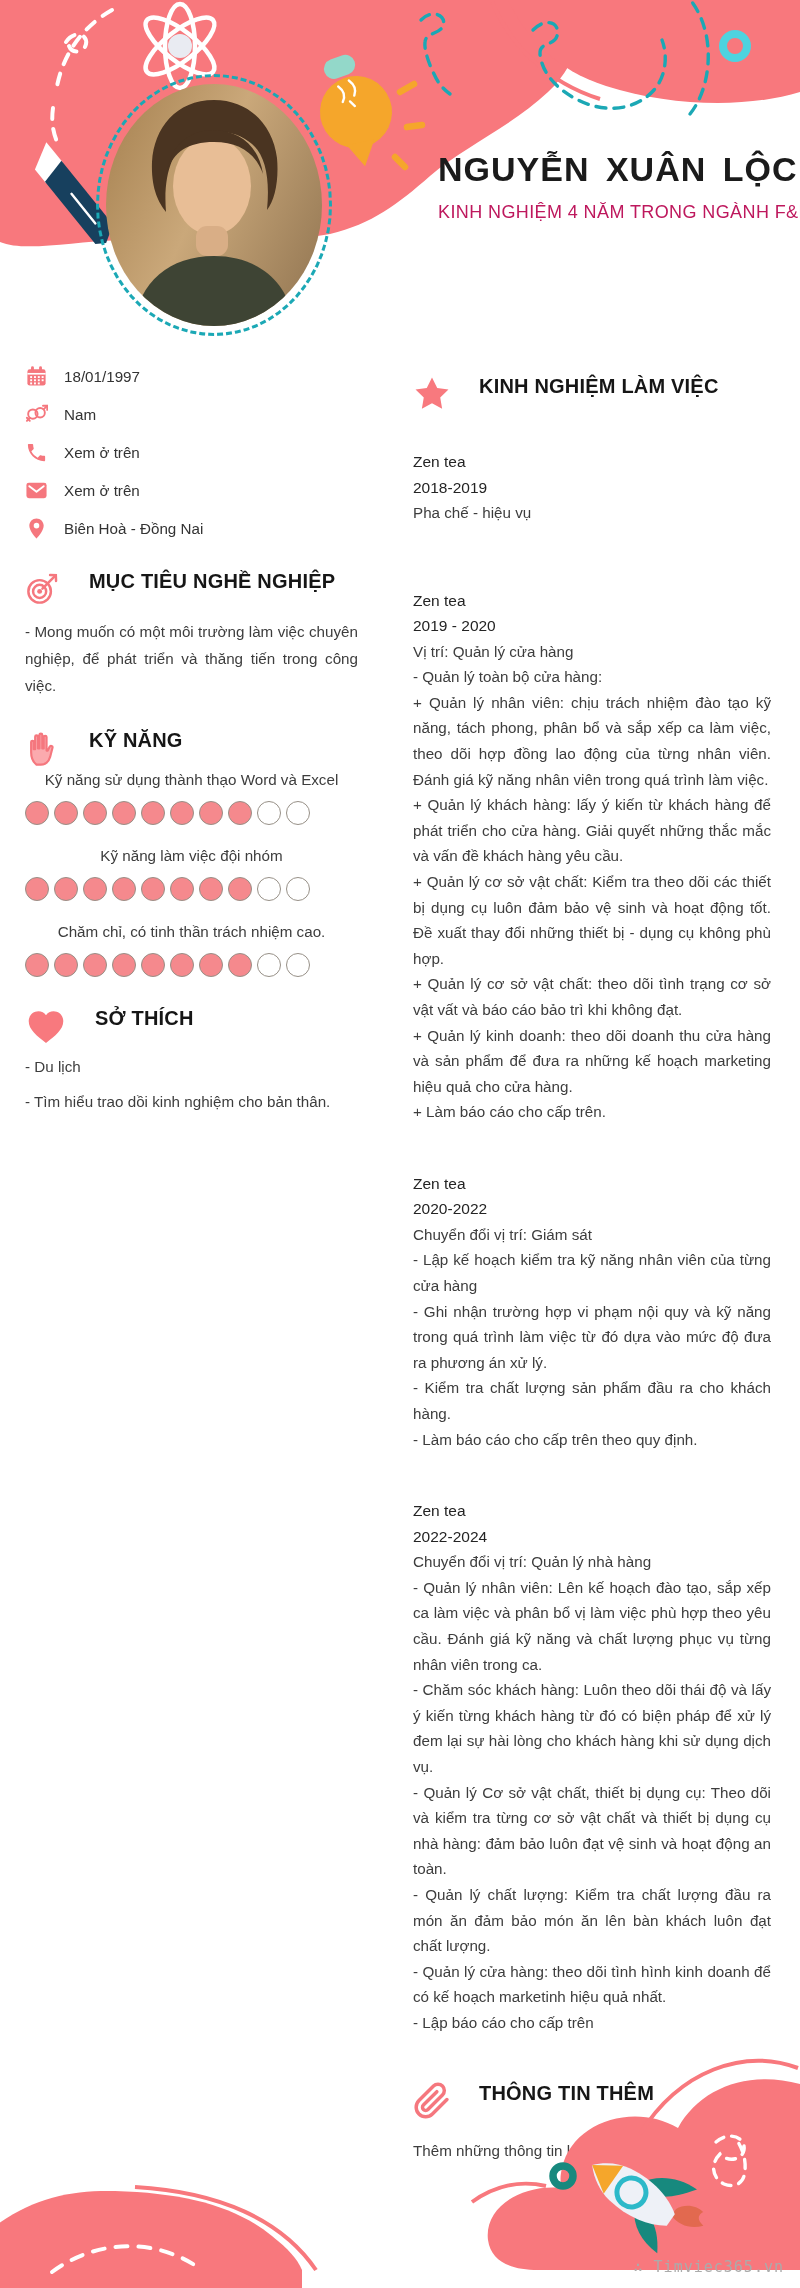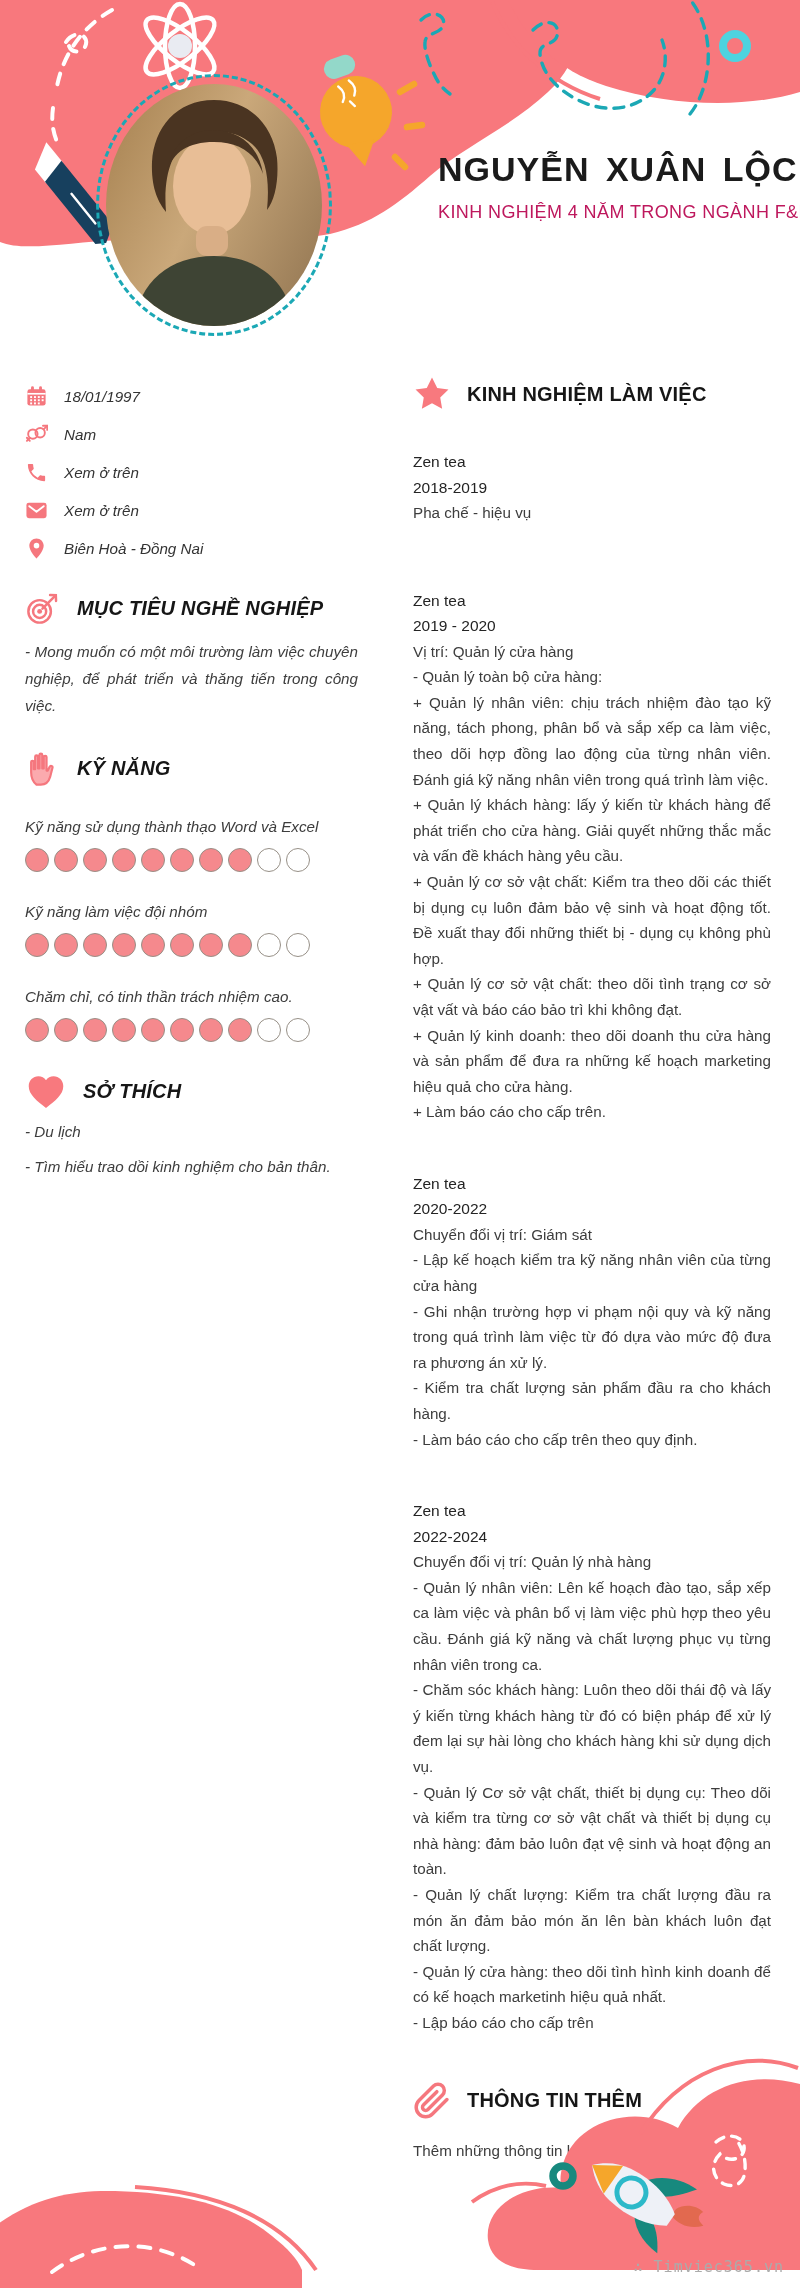--- a/index.html
+++ b/index.html
@@ -14,36 +14,36 @@
               border-radius:50%;box-sizing:border-box;display:flex;align-items:center;justify-content:center;}
   .photo{width:216px;height:242px;border-radius:50%;overflow:hidden;
          background:linear-gradient(115deg,#a5804f 0%,#caa87a 45%,#8f7350 100%);}
 
   
   .name-block{position:absolute;left:438px;top:150px;width:375px;}
   .name-block h1{margin:0;font-size:34px;font-weight:700;color:#1b1b1b;letter-spacing:1px;word-spacing:6px;white-space:nowrap;}
   .cv-subtitle{margin-top:13px;font-size:18px;font-weight:500;color:#be185d;letter-spacing:0.4px;white-space:nowrap;}
 
   
-  .left-col{position:absolute;left:25px;top:378px;width:333px;font-style:italic;}
+  .left-col{position:absolute;left:25px;top:358px;width:333px;}
   .right-col{position:absolute;left:413px;top:375px;width:358px;}
 
   
   .contact-row{display:flex;align-items:center;gap:16px;margin:7px 0 15px 0;height:23px;}
   .cicon{width:23px;height:23px;flex:0 0 23px;}
   .contact-text{font-size:15.2px;color:#333;}
 
   
-  .sec-header{display:flex;align-items:center;gap:16px;}
+  .sec-header{display:flex;gap:28px;}
   .sec-header h2{margin:0;font-size:20px;font-weight:700;color:#161616;letter-spacing:0.2px;}
   .sec-icon{flex:0 0 auto;}
   .left-col section{margin-top:30px;}
   .obj-text{margin:12px 0 0 0;font-size:15.2px;line-height:27px;color:#3d3d3d;text-align:justify;}
 
-  .skill{margin-top:29px;}
+  .skill{margin-top:2px;text-align:center;}
   .skill-label{font-size:15.2px;color:#3d3d3d;line-height:22px;}
   .dots{display:flex;gap:5px;margin:10px 0 20px 0;}
   .dot{width:24px;height:24px;border-radius:50%;border:1.5px solid #979087;background:#fff;box-sizing:border-box;}
   .dot.filled{background:#F5898D;}
 
   .hobby-line{font-size:15.2px;color:#3d3d3d;line-height:25.5px;margin-top:9px;}
   .hobbies-list{margin-top:6px;}
 
   
   .exp-header{margin-bottom:36px;}

